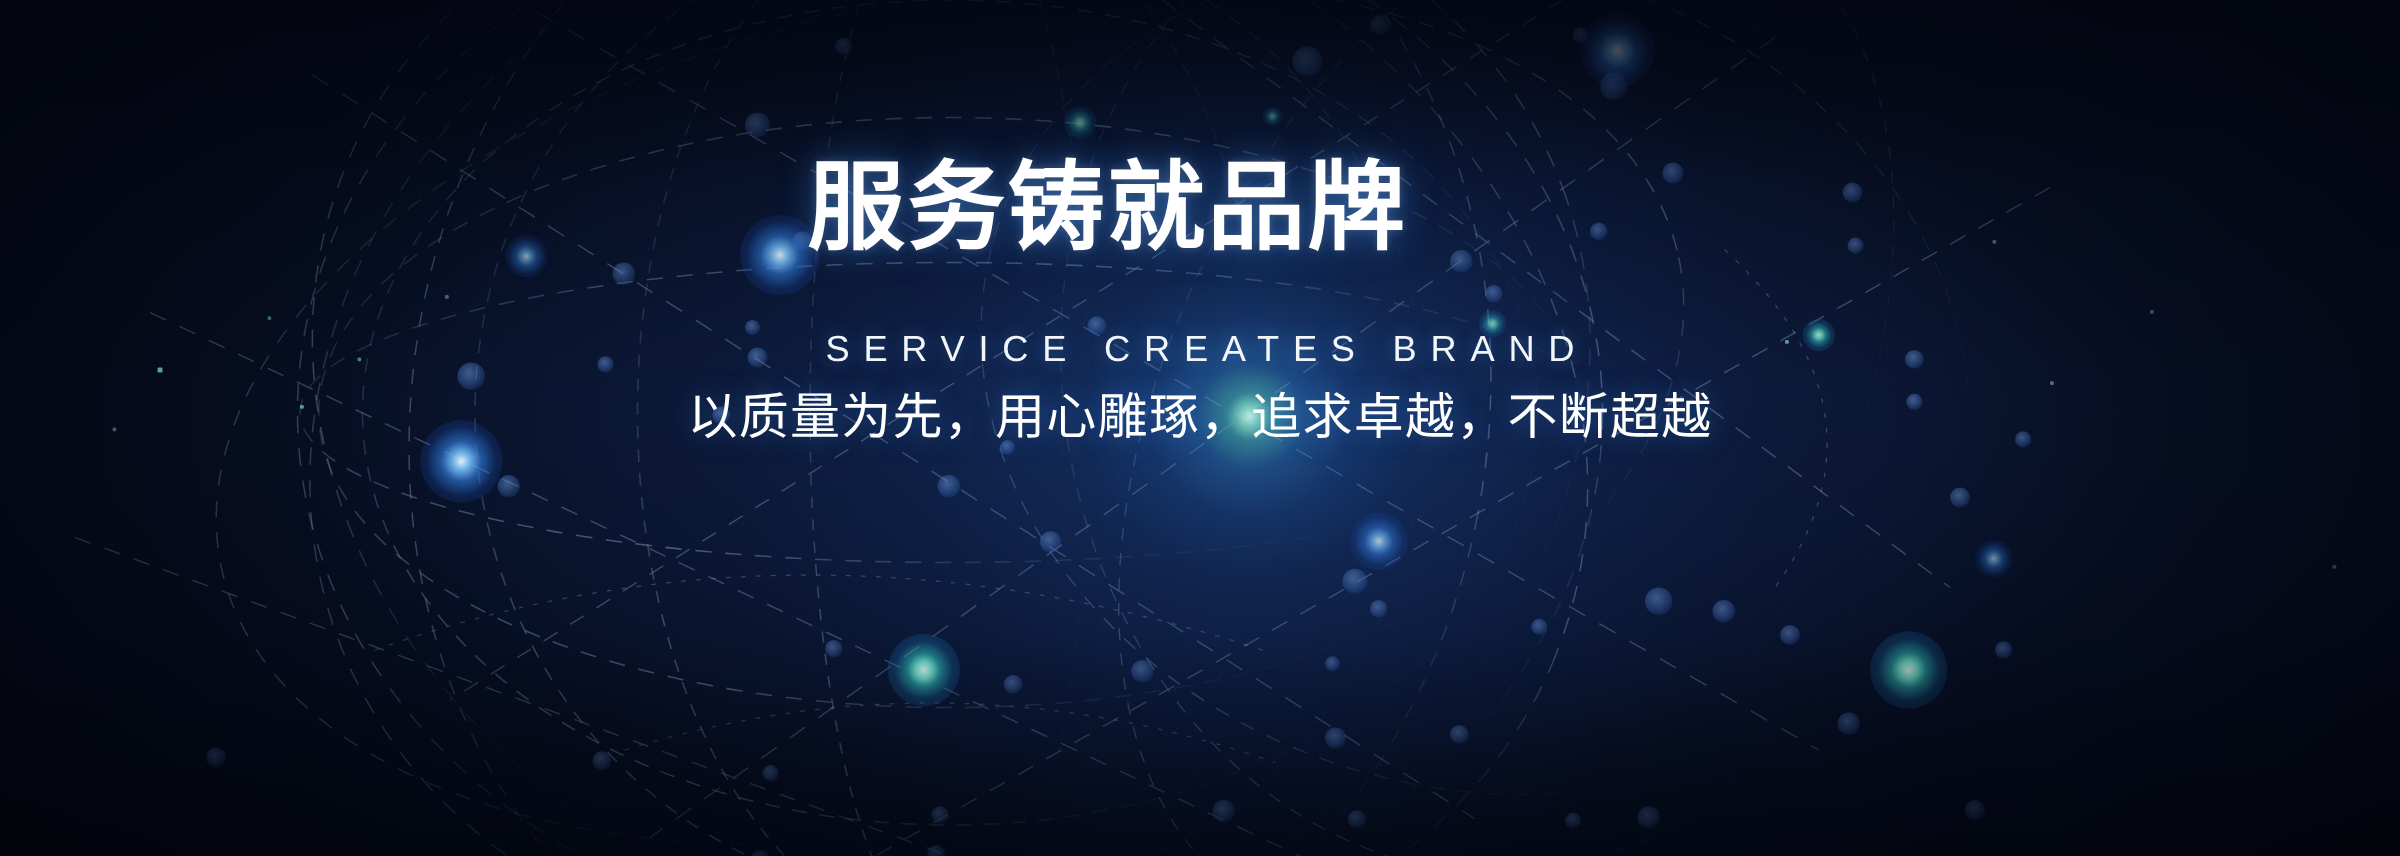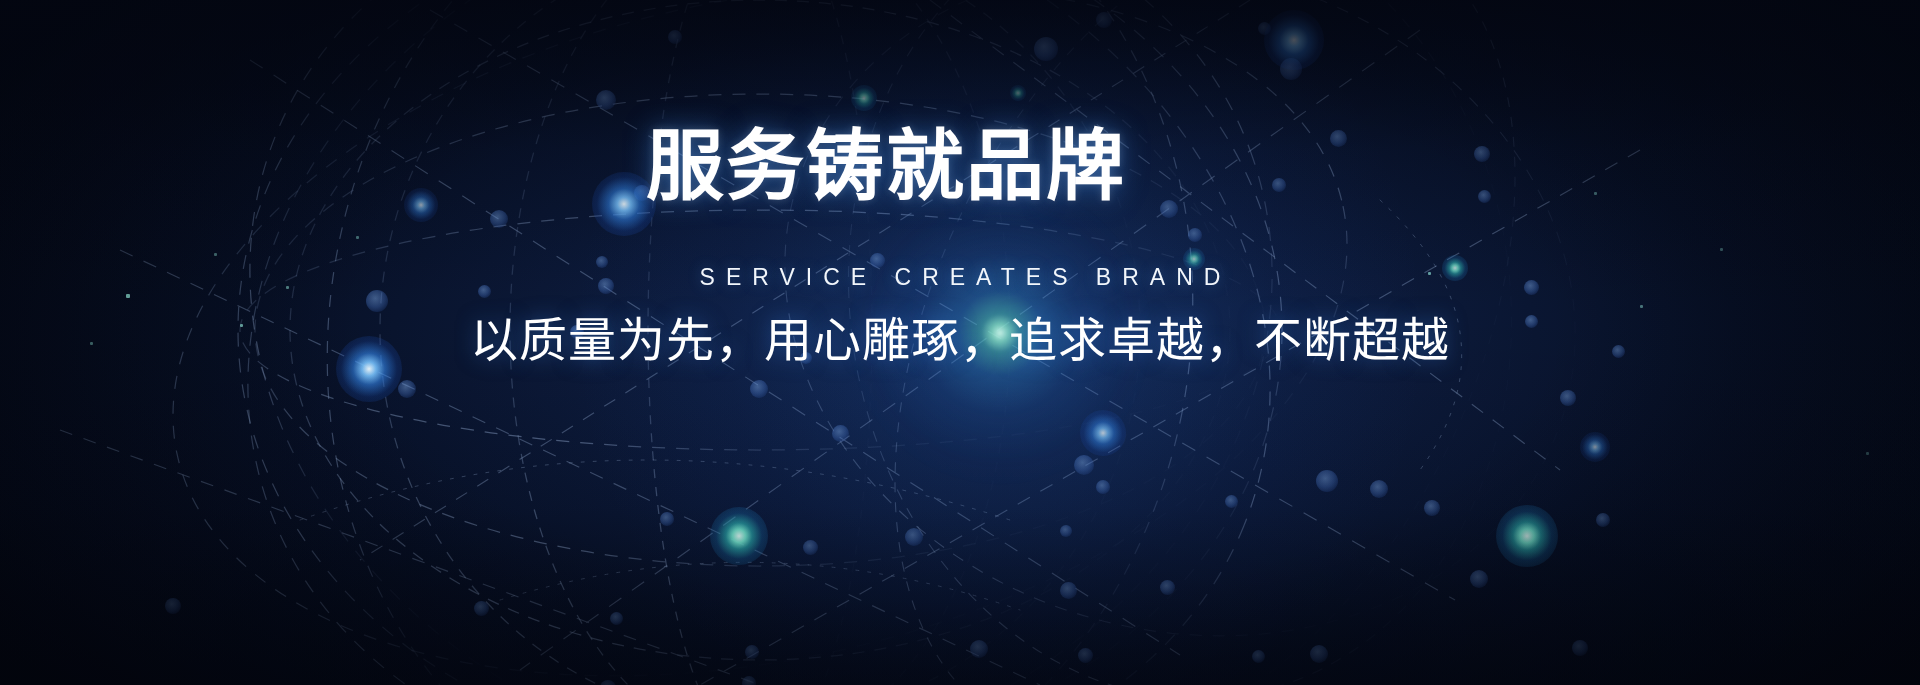--- a/index.html
+++ b/index.html
@@ -92,33 +92,33 @@
     font-weight: bold;
     color: #ffffff;
     letter-spacing: 2px;
     text-shadow: 0 0 26px rgba(60,140,235,0.55), 0 0 8px rgba(255,255,255,0.18);
     white-space: nowrap;
   }
   .subhead {
     position: absolute;
     left: 0; top: 264px;
     width: 1920px;
-    font-size: 23px;
+    font-size: 29px;
     font-weight: 400;
     color: #f2f6fb;
     letter-spacing: 11px;
     text-indent: 11px;
     white-space: nowrap;
     text-shadow: 0 0 14px rgba(70,150,235,0.45);
   }
   .tagline {
     position: absolute;
     left: 0; top: 301px;
     width: 1920px;
-    font-size: 48px;
+    font-size: 40px;
     font-weight: 400;
     color: #ffffff;
     letter-spacing: 1px;
     white-space: nowrap;
     text-shadow: 0 0 20px rgba(55,130,225,0.50);
   }
 
   
   .dot {
     position: absolute;

